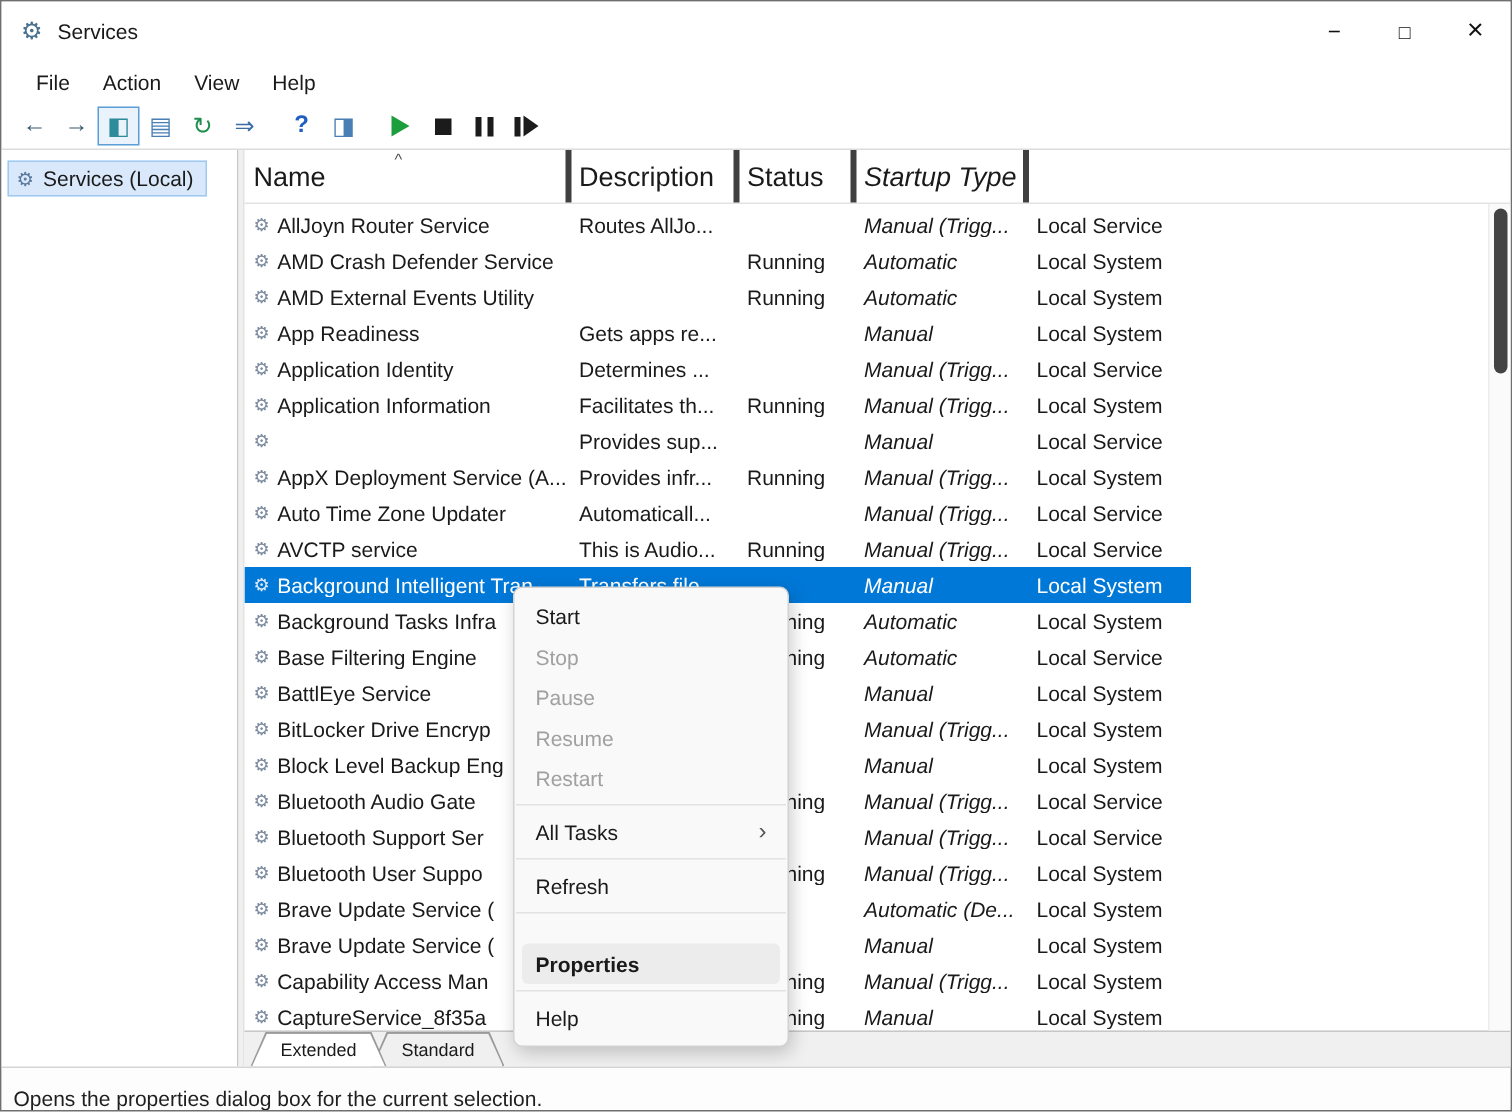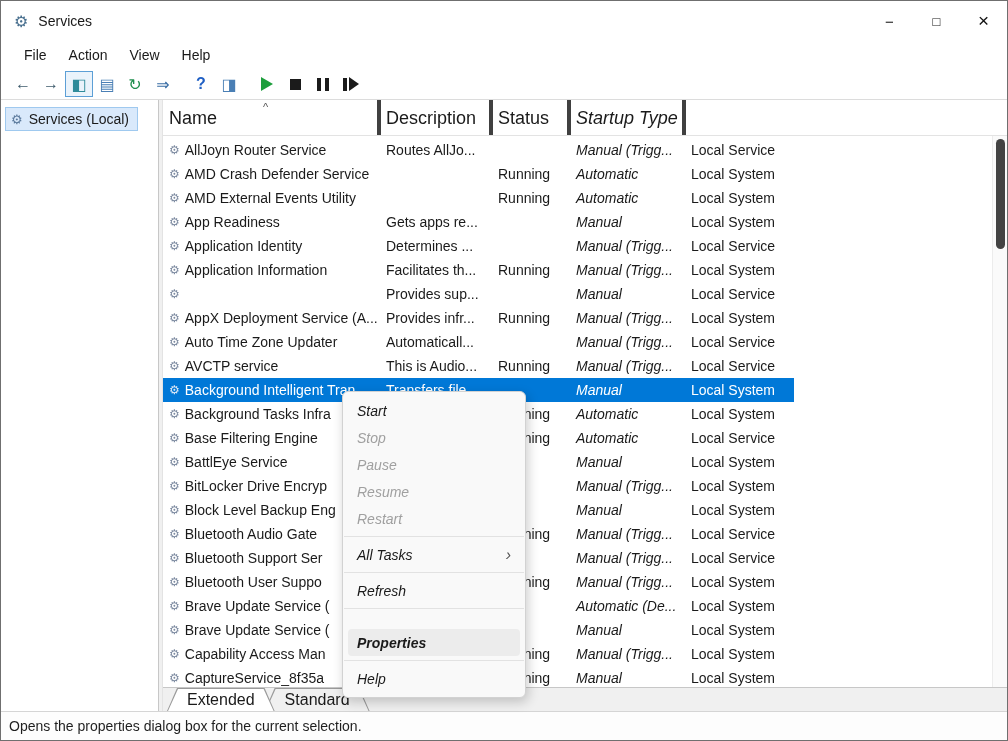--- a/index.html
+++ b/index.html
@@ -61,39 +61,39 @@
   .cell.cellflex { display:flex; align-items:center; }
   .gear { font-size:12px; color:#7c8aa0; margin-right:5px; flex:0 0 auto; }
   .lrow.sel .gear { color:#dfe9f5; }
 
   
   .vscroll { position:absolute; top:36px; right:0; bottom:24px; width:15px; background:#fafafa; border-left:1px solid #ececec; }
   .vthumb { position:absolute; top:3px; left:3px; width:9px; height:110px; background:#434343; border-radius:5px; }
 
   
   .tab-strip { height:24px; background:#f0f0f0; border-top:1px solid #c7c7c7; display:flex; align-items:flex-end; padding-left:4px; flex:0 0 auto; }
-  .tab { position:relative; height:23px; padding:0 20px; display:flex; align-items:center; justify-content:center; font-size:16px; }
+  .tab { position:relative; height:23px; padding:0 20px; display:flex; align-items:center; justify-content:center; font-size:12px; }
   .tab .tab-border { position:absolute; inset:0; background:#9a9a9a; clip-path:polygon(10px 0, calc(100% - 10px) 0, 100% 100%, 0 100%); }
   .tab .tab-face { position:absolute; inset:1px 1px 0 1px; background:#f0f0f0; clip-path:polygon(10px 0, calc(100% - 10px) 0, 100% 100%, 0 100%); }
   .tab.active .tab-face { background:#ffffff; }
   .tab.active { z-index:2; margin-top:-1px; }
   .tab:not(.active) { margin-left:-10px; z-index:1; }
   .tab .tab-label { position:relative; z-index:3; }
 
   
-  .context-menu { position:absolute; left:341px; top:390px; width:184px; background:#f9f9f9; border:1px solid #d2d2d2; border-radius:6px; box-shadow:2px 4px 12px rgba(0,0,0,0.20); padding:5px 0; z-index:50;font-style:italic; }
+  .context-menu { position:absolute; left:341px; top:390px; width:184px; background:#f9f9f9; border:1px solid #d2d2d2; border-radius:6px; box-shadow:2px 4px 12px rgba(0,0,0,0.20); padding:5px 0; z-index:50; }
   .cmenu-item { height:27px; display:flex; align-items:center; justify-content:space-between; margin:0 5px; padding:0 9px; border-radius:4px; font-size:14px; color:#1a1a1a; }
   .cmenu-item.disabled { color:#a0a0a0; }
   .cmenu-item.hl { background:#ececec;margin-top:20px; }
   .cmenu-item.bold { font-weight:bold; }
   .cmenu-sep { height:1px; background:#e2e2e2; margin:4px 1px; }
   .chev { font-size:16px; color:#555; }
 
   
-  .statusbar { position:absolute; left:0; right:0; bottom:0; height:29px; background:#fdfdfd; border-top:1px solid #d5d5d5; display:flex; align-items:center; padding-left:8px; font-size:14px; color:#1f1f1f; }
+  .statusbar { position:absolute; left:0; right:0; bottom:0; height:29px; background:#fdfdfd; border-top:1px solid #d5d5d5; display:flex; align-items:flex-end; padding-left:8px; font-size:14px; color:#1f1f1f; }
 </style>
 </head>
 <body>
 
 <div class="titlebar">
   <span class="app-icon">⚙</span>
   <span class="title-text">Services</span>
   <div class="win-controls">
     <div class="win-btn min">−</div>
     <div class="win-btn max">□</div>

